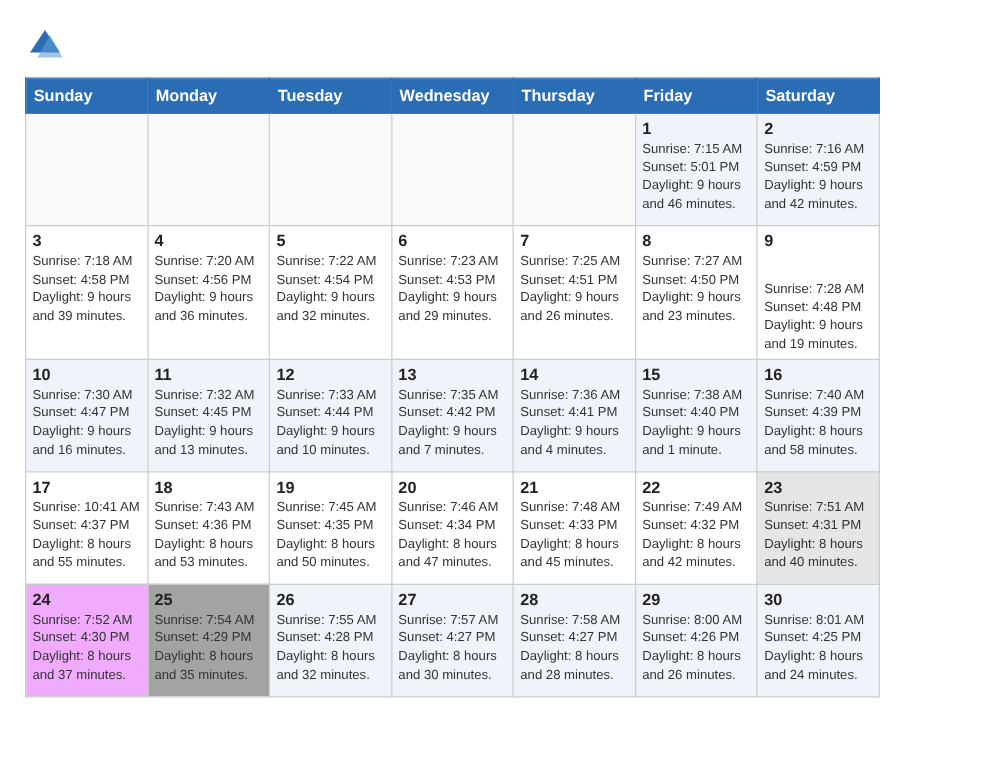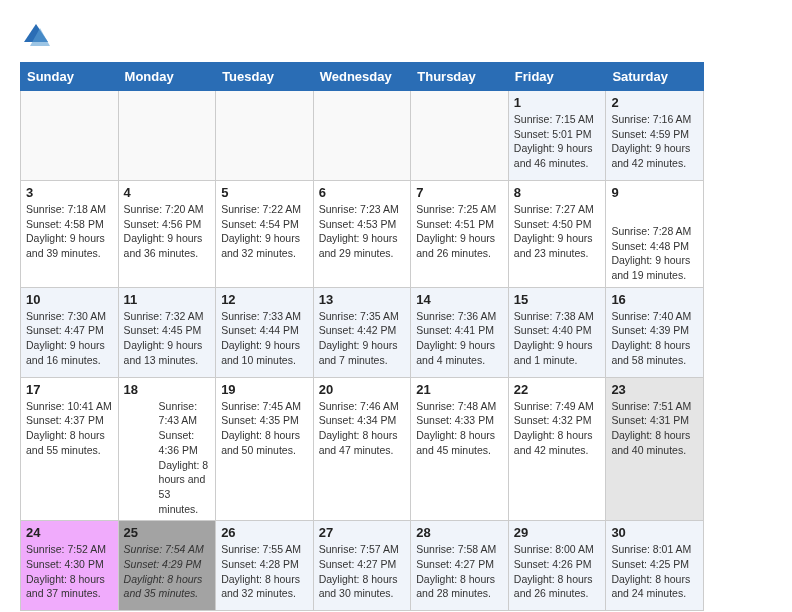--- a/index.html
+++ b/index.html
@@ -244,21 +244,21 @@
         </tr>
         <tr>
           <td style="background-color: rgb(255, 255, 255);">
             <div class="day-number">17</div>
             <div class="day-info" style="white-space: pre-line;">Sunrise: 10:41 AM
 Sunset: 4:37 PM
 Daylight: 8 hours and 55 minutes.</div>
           </td>
           <td style="background-color: rgb(255, 255, 255);">
             <div class="day-number">18</div>
-            <div class="day-info" style="white-space: pre-line; margin-left: 35px;">Sunrise: 7:43 AM
+            <div class="day-info" style="white-space: pre-line;">Sunrise: 7:43 AM
 Sunset: 4:36 PM
 Daylight: 8 hours and 53 minutes.</div>
           </td>
           <td style="background-color: rgb(255, 255, 255);">
             <div class="day-number">19</div>
             <div class="day-info" style="white-space: pre-line;">Sunrise: 7:45 AM
 Sunset: 4:35 PM
 Daylight: 8 hours and 50 minutes.</div>
           </td>
           <td style="background-color: rgb(255, 255, 255);">
@@ -288,21 +288,21 @@
         </tr>
         <tr>
           <td style="background-color: #f0abfc;">
             <div class="day-number">24</div>
             <div class="day-info" style="white-space: pre-line;">Sunrise: 7:52 AM
 Sunset: 4:30 PM
 Daylight: 8 hours and 37 minutes.</div>
           </td>
           <td style="background-color: #a3a3a3; margin-left: 47px;">
             <div class="day-number">25</div>
-            <div class="day-info" style="white-space: pre-line; font-style: italic;">Sunrise: 7:54 AM
+            <div class="day-info" style="white-space: pre-line;">Sunrise: 7:54 AM
 Sunset: 4:29 PM
 Daylight: 8 hours and 35 minutes.</div>
           </td>
           <td style="background-color: rgb(240, 244, 250);">
             <div class="day-number">26</div>
             <div class="day-info" style="white-space: pre-line;">Sunrise: 7:55 AM
 Sunset: 4:28 PM
 Daylight: 8 hours and 32 minutes.</div>
           </td>
           <td style="background-color: rgb(240, 244, 250);">

